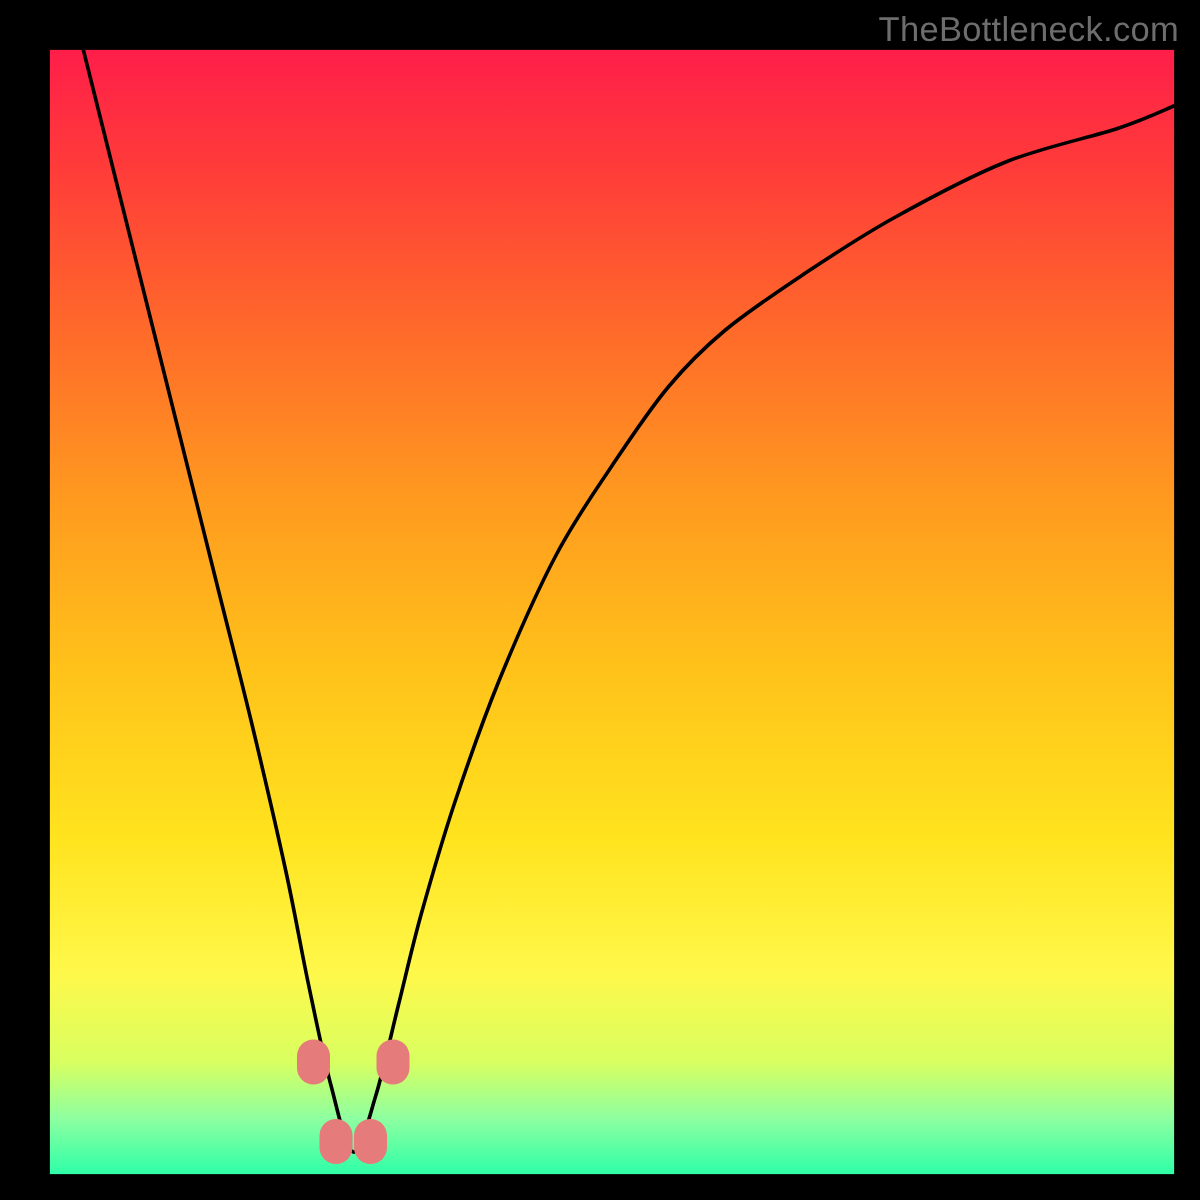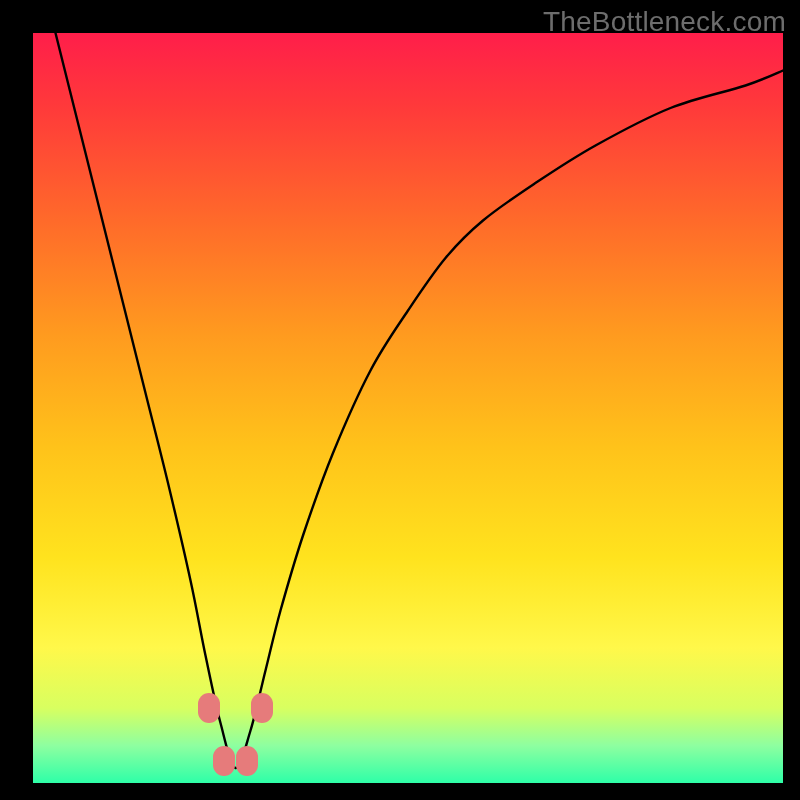--- a/index.html
+++ b/index.html
@@ -40,21 +40,21 @@
     width: 22px;
     height: 30px;
     border-radius: 12px;
     transform: translate(-50%, -50%);
   }
   .watermark {
     position: absolute;
     top: 6px;
     right: 14px;
     color: #6d6d6d;
-    font-size: 28px;
+    font-size: 23px;
     font-weight: 400;
     letter-spacing: 0.2px;
   }
 </style>
 </head>
 <body>
 
 <div class="stage">
 
   <div class="plot-area">

